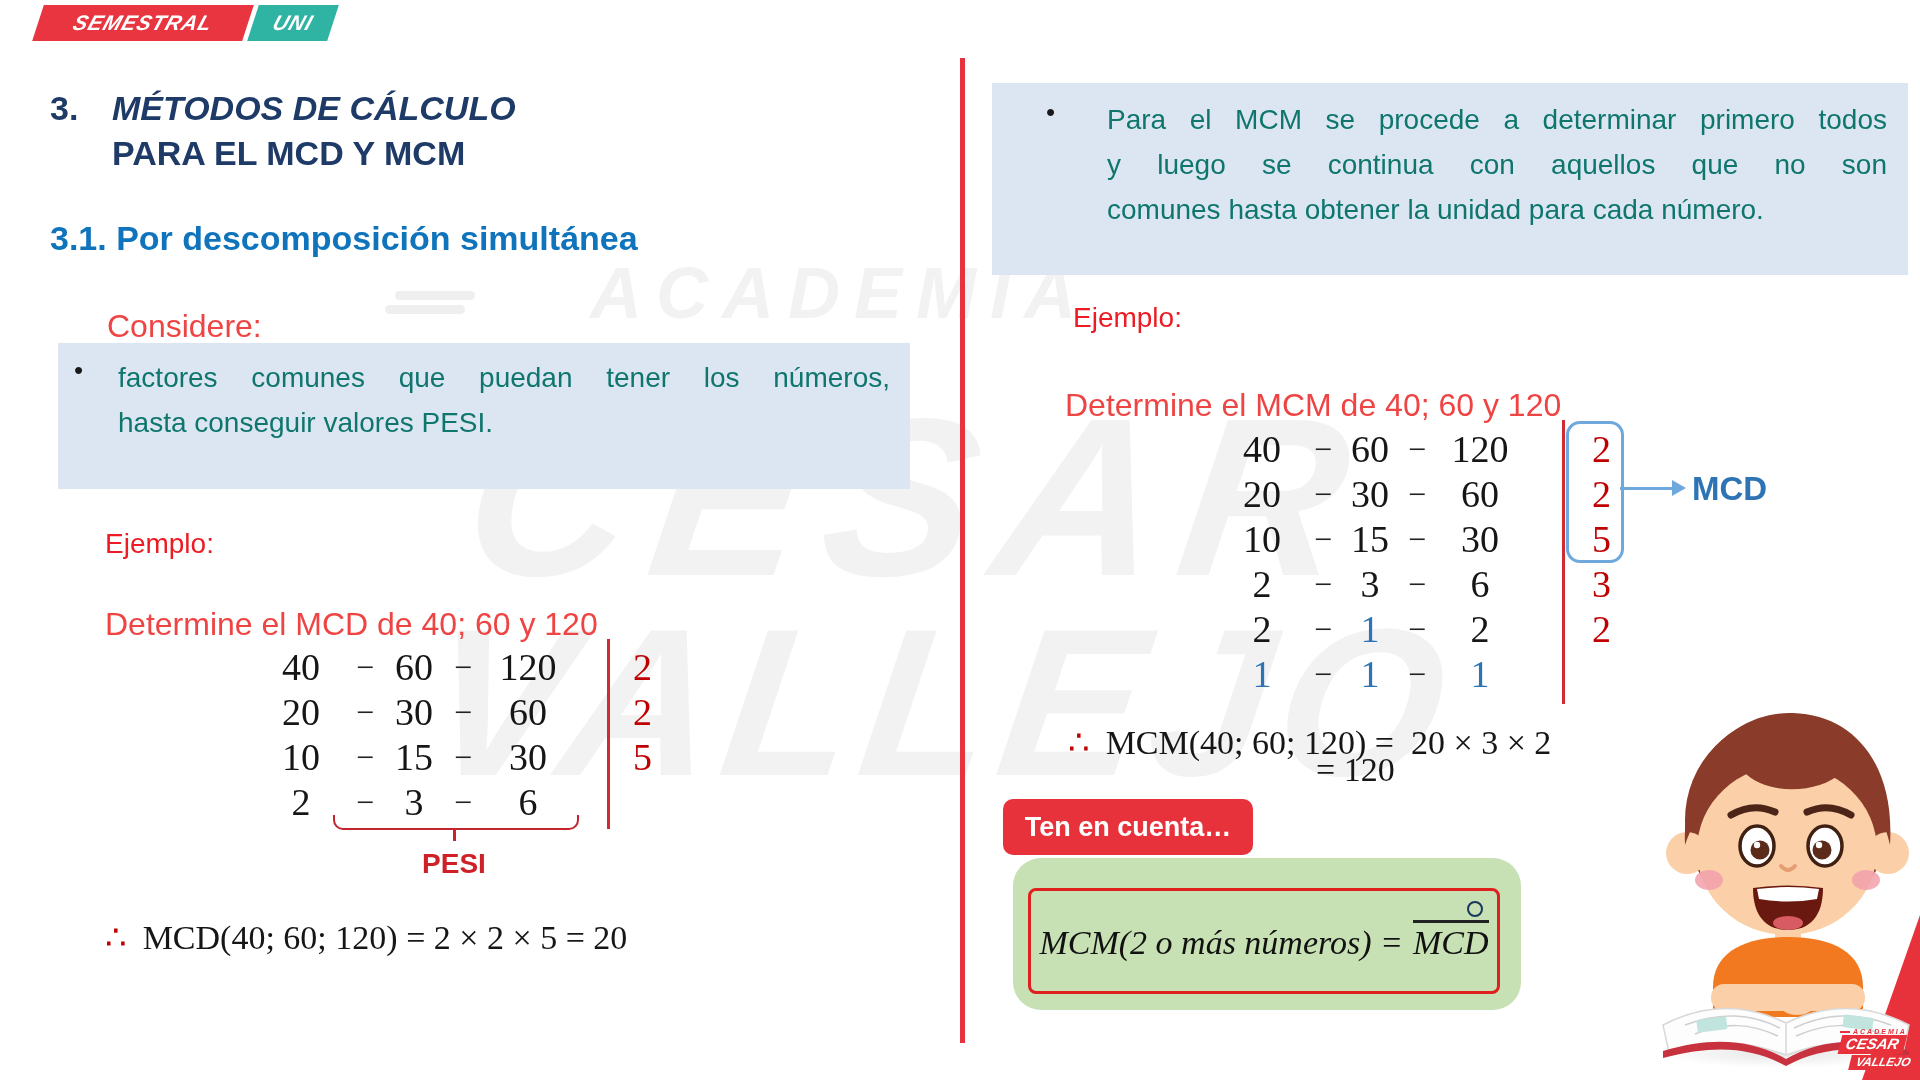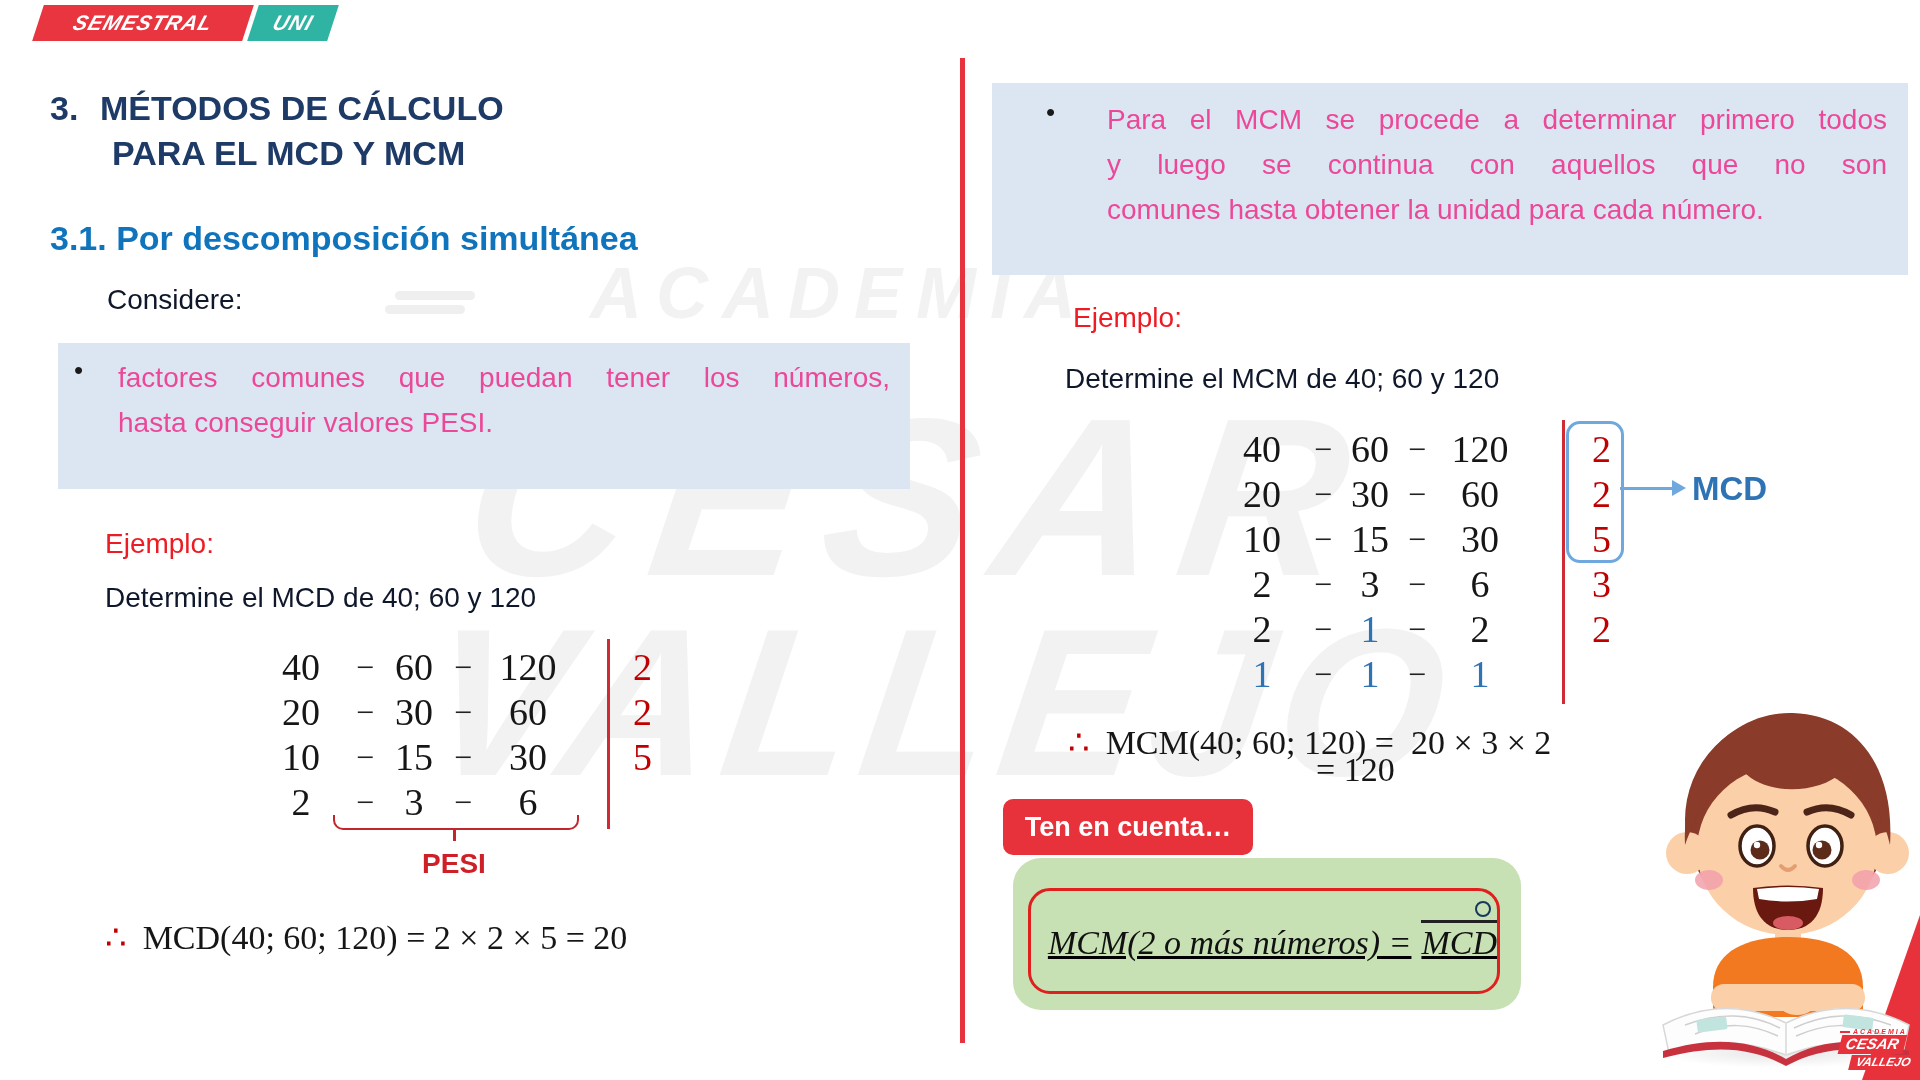--- a/index.html
+++ b/index.html
@@ -14,27 +14,27 @@
   
   .brandbox{height:36px;display:flex;align-items:center;justify-content:center;
     transform:skewX(-18deg);z-index:2;}
   .brandbox span{font-weight:900;font-style:italic;color:#fff;font-size:21px;letter-spacing:1px;}
   .brand-red{background:#e8353f;width:210px;}
   .brand-teal{background:#2fb3a2;width:80px;}
 
   
   .h-navy{color:#1e3a67;font-weight:700;font-size:34px;line-height:45px;z-index:2;}
   .h-blue{color:#0f74bc;font-weight:700;font-size:34px;z-index:2;}
-  .body-txt{color:#0f172a;font-size:28px;z-index:2;}
+  .body-txt{color:#ef4444;font-size:32px;z-index:2;margin-top:24px;}
   .red-label{color:#ed1c24;font-size:28px;z-index:2;}
 
   
   .notebox{background:#dce6f2;z-index:1;}
   .note-lines{position:absolute;z-index:2;}
-  .note-line{color:#ec4899;font-size:28px;line-height:45px;text-align:justify;text-align-last:justify;}
+  .note-line{color:#0f766e;font-size:28px;line-height:45px;text-align:justify;text-align-last:justify;}
   .note-line.last{text-align-last:left;}
   .bullet{color:#1a1a1a;font-size:26px;z-index:2;}
 
   
   .dtable{z-index:2;font-family:"Liberation Serif","DejaVu Serif",serif;}
   .trow{display:grid;height:45px;align-items:center;}
   .trow-left{grid-template-columns:92px 36px 62px 36px 94px 50px 60px;}
   .trow-right{grid-template-columns:88px 34px 60px 34px 92px 50px 60px;}
   .num{font-size:38px;color:#161616;text-align:center;line-height:45px;}
   .dash{font-size:32px;color:#222;text-align:center;line-height:45px;}
@@ -60,22 +60,22 @@
   .mcd-frame{border:3px solid #6fa8dc;border-radius:14px;z-index:3;}
   .arrow-line{height:3px;background:#6fa8dc;z-index:3;}
   .arrow-head{width:0;height:0;border-left:14px solid #6fa8dc;border-top:8px solid transparent;
     border-bottom:8px solid transparent;z-index:3;}
   .mcd-label{color:#2e74b5;font-weight:700;font-size:33px;z-index:3;}
 
   
   .badge{background:#e8323b;border-radius:10px;display:flex;align-items:center;justify-content:center;z-index:3;}
   .badge span{color:#fff;font-weight:700;font-size:27px;}
   .greenbox{background:#c7e0b4;border-radius:28px;z-index:2;}
-  .keynote-frame{border:3px solid #e01f1f;border-radius:22px;display:flex;align-items:center;
-    justify-content:flex-end;z-index:3;text-decoration:underline;}
+  .keynote-frame{border:3px solid #e01f1f;border-radius:8px;display:flex;align-items:center;
+    justify-content:center;z-index:3;}
   .keynote-formula{font-family:"Liberation Serif","DejaVu Serif",serif;font-style:italic;
     font-size:34px;color:#111;display:flex;align-items:baseline;gap:10px;}
   .mcd-over{position:relative;border-top:3px solid #222;padding-top:1px;}
   .ring{position:absolute;top:-22px;right:6px;width:12px;height:12px;border:2.5px solid #17375e;
     border-radius:50%;}
 
   
   .boy{z-index:3;}
   .reflection{background:radial-gradient(ellipse at center, rgba(0,0,0,0.10), rgba(0,0,0,0) 70%);z-index:2;}
   .corner-swoosh{width:0;height:0;border-bottom:165px solid #e8323b;border-left:58px solid transparent;z-index:2;}
@@ -100,21 +100,21 @@
   <div class="abs" style="left:38px;top:5px;display:flex;gap:5px;z-index:2;">
     <div class="brandbox brand-red">
       <span>SEMESTRAL</span>
     </div>
     <div class="brandbox brand-teal">
       <span>UNI</span>
     </div>
   </div>
 
   <div class="abs h-navy" style="left:50px;top:86px;">3.</div>
-  <div class="abs h-navy" style="left:100px;top:86px;">MÉTODOS DE CÁLCULO</div>
+  <div class="abs h-navy" style="left:112px;top:86px;font-style:italic;">MÉTODOS DE CÁLCULO</div>
   <div class="abs h-navy" style="left:112px;top:131px;">PARA EL MCD Y MCM</div>
   <div class="abs h-blue" style="left:50px;top:219px;">3.1. Por descomposición simultánea</div>
   <div class="abs body-txt" style="left:107px;top:284px;">Considere:</div>
 
   <div class="abs notebox" style="left:58px;top:343px;width:852px;height:146px;"></div>
   <div class="abs bullet" style="left:74px;top:355px;">•</div>
   <div class="abs note-lines" style="left:118px;top:355px;width:772px;">
     <div class="note-line">factores comunes que puedan tener los números,</div>
     <div class="note-line last">hasta conseguir valores PESI.</div>
   </div>

